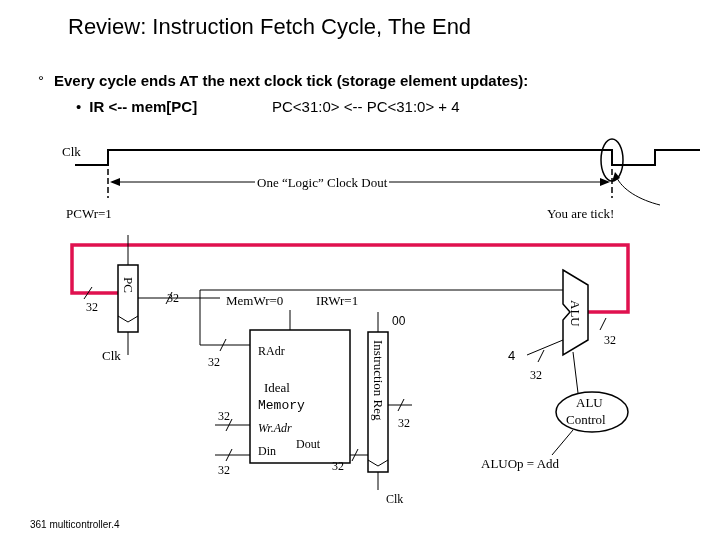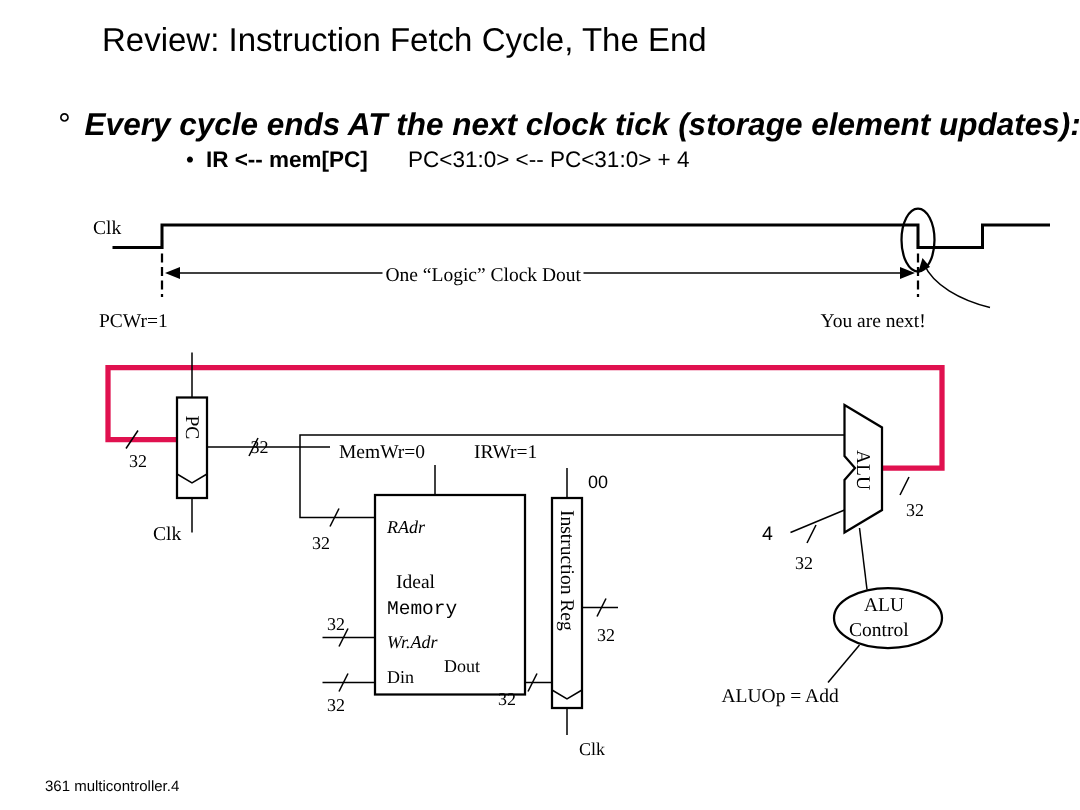--- a/index.html
+++ b/index.html
@@ -1,21 +1,21 @@
 <!DOCTYPE html>
 <html><head>
 <meta charset="utf-8">
 <style>
   html, body { margin:0; padding:0; background:#ffffff; }
   body { width:720px; height:540px; position:relative; overflow:hidden; font-family:"Liberation Sans", sans-serif; color:#000; }
   .abs { position:absolute; white-space:nowrap; }
   .title { left:68px; top:14px; font-size:22px; }
-  .bullet1 { left:38px; top:72px; font-size:21px; font-weight:bold;font-style:italic; }
+  .bullet1 { left:38px; top:72px; font-size:15px; font-weight:bold; }
   .bullet1 .mark { font-weight:normal; margin-right:10px; }
-  .bullet2 { left:76px; top:98px; font-size:15px; font-weight:bold;margin-left:48px; }
+  .bullet2 { left:76px; top:98px; font-size:15px; font-weight:bold; }
   .bullet2b { left:272px; top:98px; font-size:15px; font-weight:normal; }
   .serif { font-family:"Liberation Serif", serif; }
   .sm { font-size:13px; }
   .xs { font-size:12px; }
   .footer { left:30px; top:519px; font-size:10px; }
   svg { position:absolute; left:0; top:0; }
 </style>
 </head>
 <body>
 
@@ -71,31 +71,31 @@
   <line x1="538" y1="362" x2="544" y2="350" stroke="#000" stroke-width="1"></line>
   <line x1="600" y1="330" x2="606" y2="318" stroke="#000" stroke-width="1"></line>
 
   <ellipse cx="592" cy="412" rx="36" ry="20" fill="#fff" stroke="#000" stroke-width="1.5"></ellipse>
   <line x1="578" y1="393" x2="573" y2="352" stroke="#000" stroke-width="1"></line>
   <line x1="552" y1="455" x2="573" y2="430" stroke="#000" stroke-width="1"></line>
 </svg>
 
 <div class="abs serif sm" style="left:62px;top:144px;">Clk</div>
 <div class="abs serif sm" style="left:255px;top:175px;background:#fff;padding:0 2px;">One “Logic” Clock Dout</div>
-<div class="abs serif sm" style="left:547px;top:206px;">You are next!</div>
+<div class="abs serif sm" style="left:547px;top:206px;">You are tick!</div>
 
 <div class="abs serif sm" style="left:66px;top:206px;">PCWr=1</div>
 <div class="abs serif sm" style="left:121px;top:277px;transform:rotate(90deg);transform-origin:left top;left:136px;">PC</div>
 <div class="abs serif xs" style="left:86px;top:300px;">32</div>
 <div class="abs serif xs" style="left:167px;top:291px;">32</div>
 <div class="abs serif sm" style="left:102px;top:348px;">Clk</div>
 <div class="abs serif sm" style="left:226px;top:293px;background:#fff;">MemWr=0</div>
 <div class="abs serif sm" style="left:316px;top:293px;background:#fff;">IRWr=1</div>
 
-<div class="abs serif xs" style="left:258px;top:344px;font-style:italic;">RAdr</div>
+<div class="abs serif xs" style="left:258px;top:344px;">RAdr</div>
 <div class="abs serif sm" style="left:264px;top:380px;">Ideal</div>
 <div class="abs serif sm" style="left:258px;top:398px;font-family:Liberation Mono, monospace;">Memory</div>
 <div class="abs serif xs" style="left:258px;top:421px;font-style:italic;">Wr.Adr</div>
 <div class="abs serif xs" style="left:258px;top:444px;">Din</div>
 <div class="abs serif xs" style="left:296px;top:437px;">Dout</div>
 <div class="abs serif xs" style="left:208px;top:355px;">32</div>
 <div class="abs serif xs" style="left:218px;top:409px;">32</div>
 <div class="abs serif xs" style="left:218px;top:463px;">32</div>
 <div class="abs serif xs" style="left:332px;top:459px;">32</div>
 

